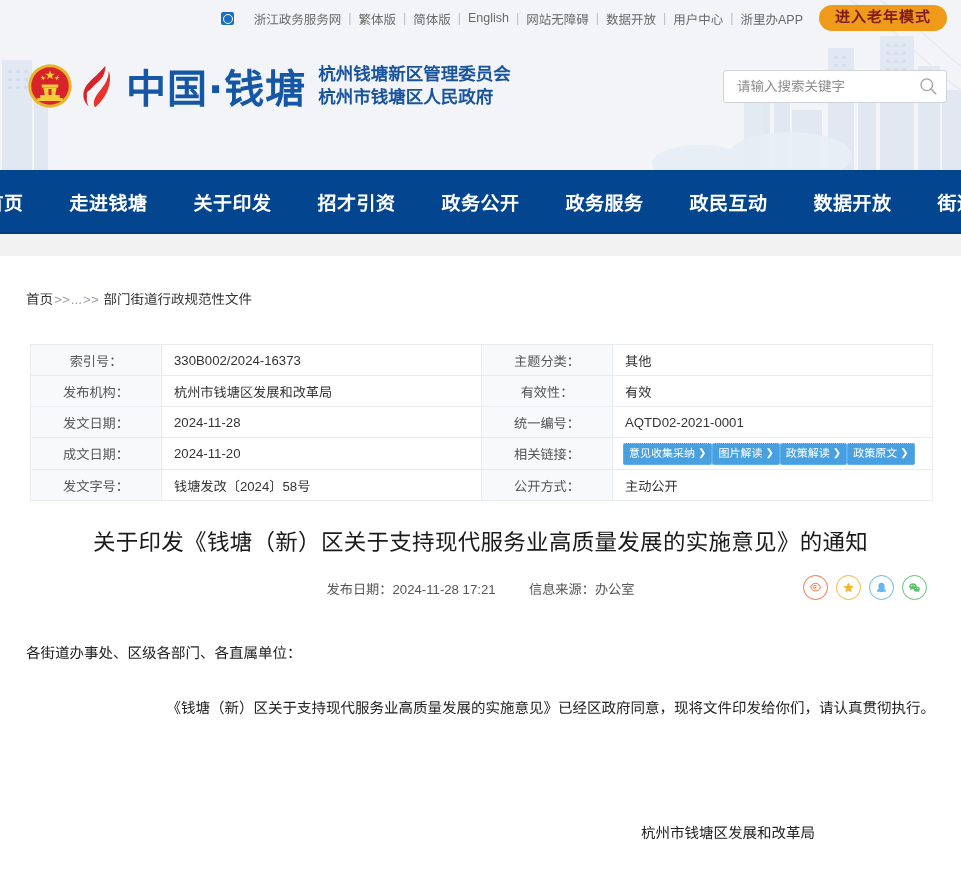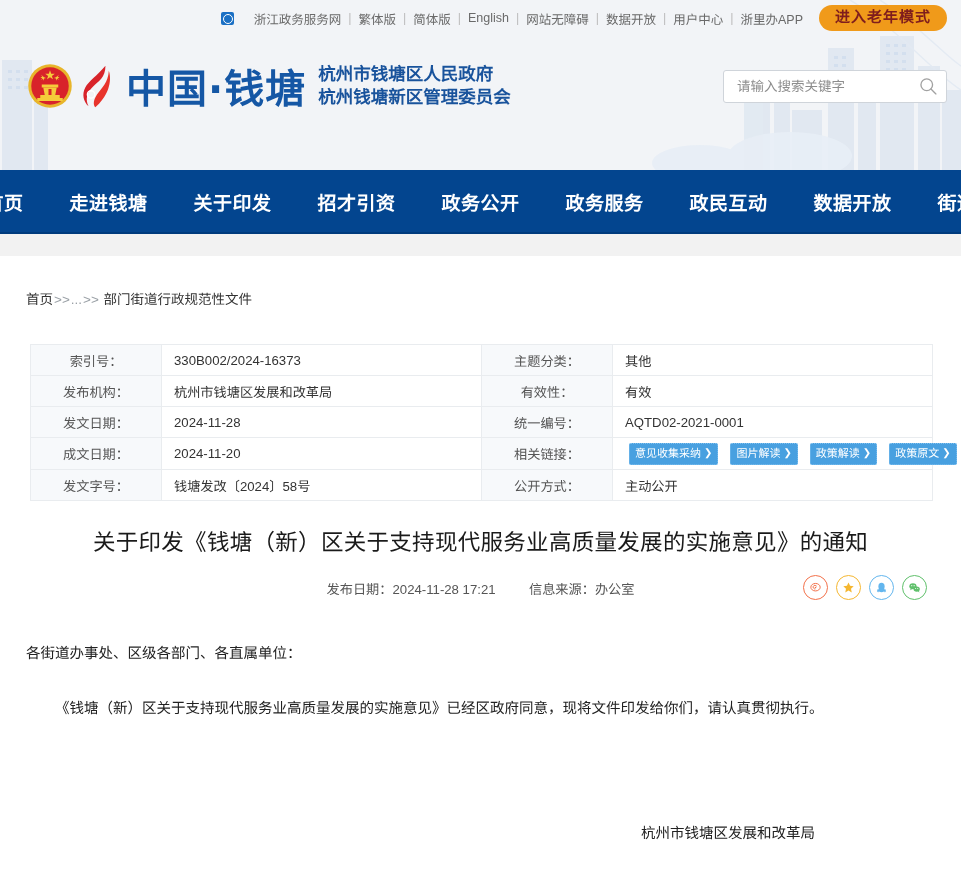--- a/index.html
+++ b/index.html
@@ -156,21 +156,21 @@
   }
   .infotable td.k {
     background: #f7f9fb;
     text-align: center;
     color: #555;
     width: 131px;
   }
   .infotable td.v { width: 320px; }
   .infotable tr:nth-child(4) td { height: 32px; }
   .links-cell { padding: 0 10px !important; }
-  .linkbtns { display: flex; gap: 12px; align-items: center; margin-left: 6px; }
+  .linkbtns { display: flex; gap: 0; align-items: center; }
   .linkbtn {
     display: inline-flex;
     align-items: center;
     justify-content: space-between;
     gap: 3px;
     background: #48a0e0;
     color: #ffffff;
     font-size: 11px;
     line-height: 1;
     padding: 4px 5px 5px 5px;
@@ -211,21 +211,21 @@
     width: 25px; height: 25px; border-radius: 50%;
     display: inline-flex; align-items: center; justify-content: center;
     cursor: pointer; background: #fff;
   }
   .share.weibo  { border: 1.5px solid #f3714a; }
   .share.fav    { border: 1.5px solid #f5b731; }
   .share.qq     { border: 1.5px solid #63b6ee; }
   .share.wechat { border: 1.5px solid #5fc06b; }
 
   .body-text { margin: 34px 26px 0 26px; font-size: 14.5px; color: #222; line-height: 2; }
-  .p-indent { text-indent: 2em; margin-top: 26px; }
+  .p-indent { text-indent: 2em; margin-top: 26px; text-align: right; }
   .sign {
     margin-top: 96px;
     text-align: right;
     padding-right: 120px;
     font-size: 14.5px;
     color: #222;
     line-height: 2;
   }
   .sign .date { margin-top: 26px; padding-right: 40px; }
 </style>
@@ -335,22 +335,22 @@
 
         <svg class="flame" viewBox="0 0 40 52">
           <path d="M30 2 C 30 16, 22 20, 14 28 C 8 34, 6 42, 10 50 C 4 44, 2 36, 6 28 C 10 20, 20 14, 30 2 Z" fill="#d8232a"></path>
           <path d="M34 8 C 33 22, 26 28, 20 36 C 16 42, 15 48, 18 51 C 24 46, 30 38, 33 30 C 36 22, 36 14, 34 8 Z" fill="#e8342c"></path>
           <circle cx="13" cy="36" r="4.4" fill="none" stroke="#ffffff" stroke-width="1.6"></circle>
         </svg>
 
         <div class="brand-main">中国·钱塘</div>
 
         <div class="brand-sub">
+          <div>杭州钱塘新区管理委员会</div>
           <div>杭州市钱塘区人民政府</div>
-          <div>杭州钱塘新区管理委员会</div>
         </div>
 
         <div class="search-wrap">
           <div class="search-box">
             <input class="search-input" type="text" placeholder="请输入搜索关键字" style="">
             <svg class="search-icon" viewBox="0 0 24 24">
               <circle cx="10.5" cy="10.5" r="7" fill="none" stroke="#555" stroke-width="1.6"></circle>
               <line x1="15.6" y1="15.6" x2="21.5" y2="21.5" stroke="#555" stroke-width="1.6" stroke-linecap="round"></line>
             </svg>
           </div>

